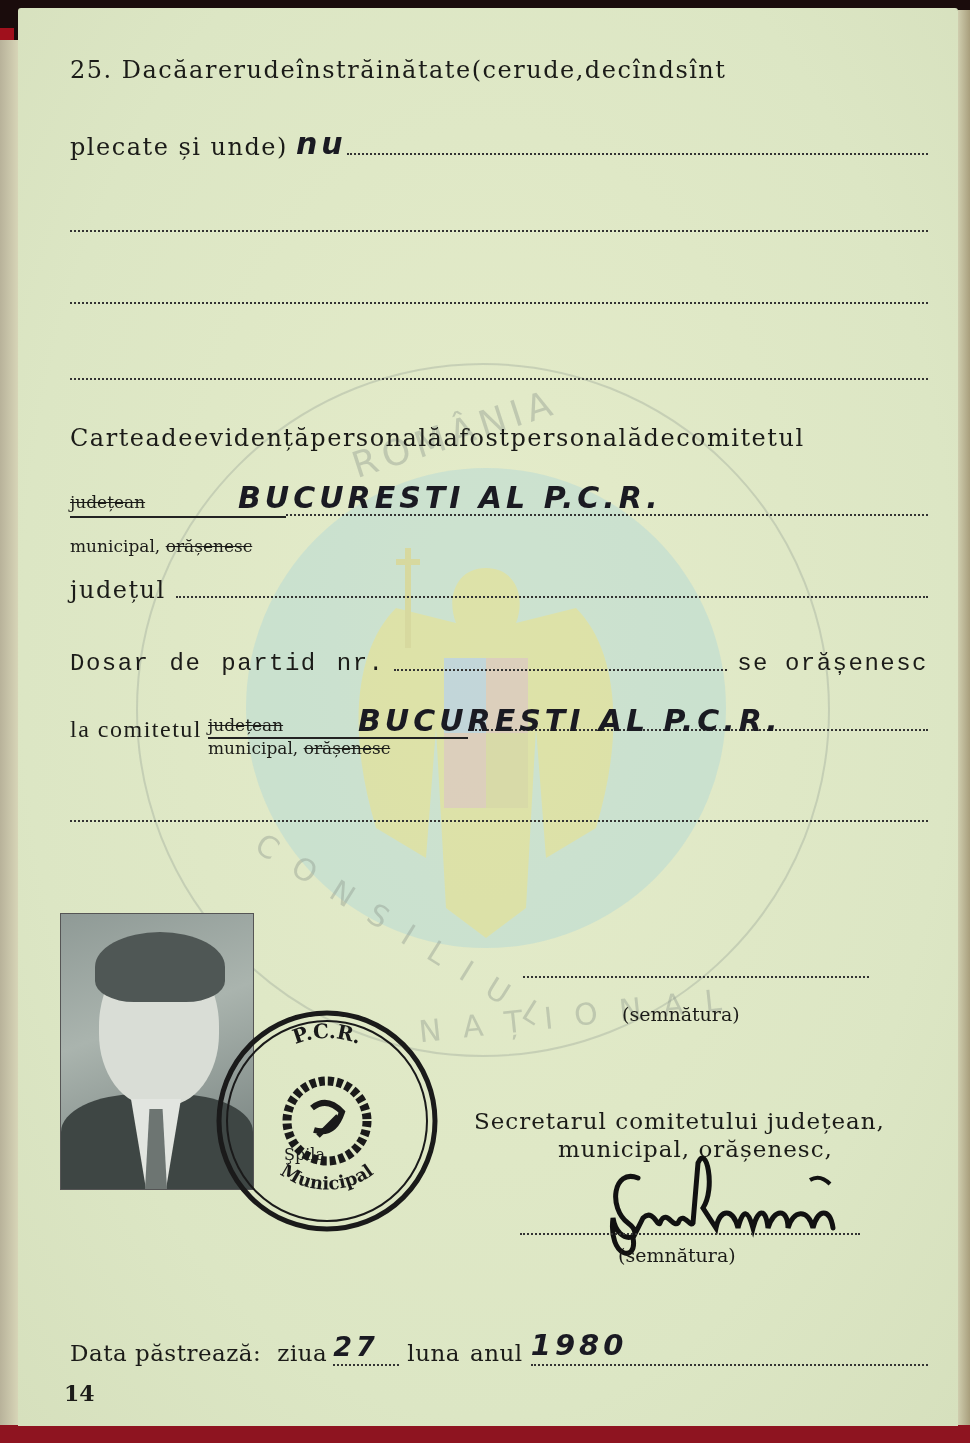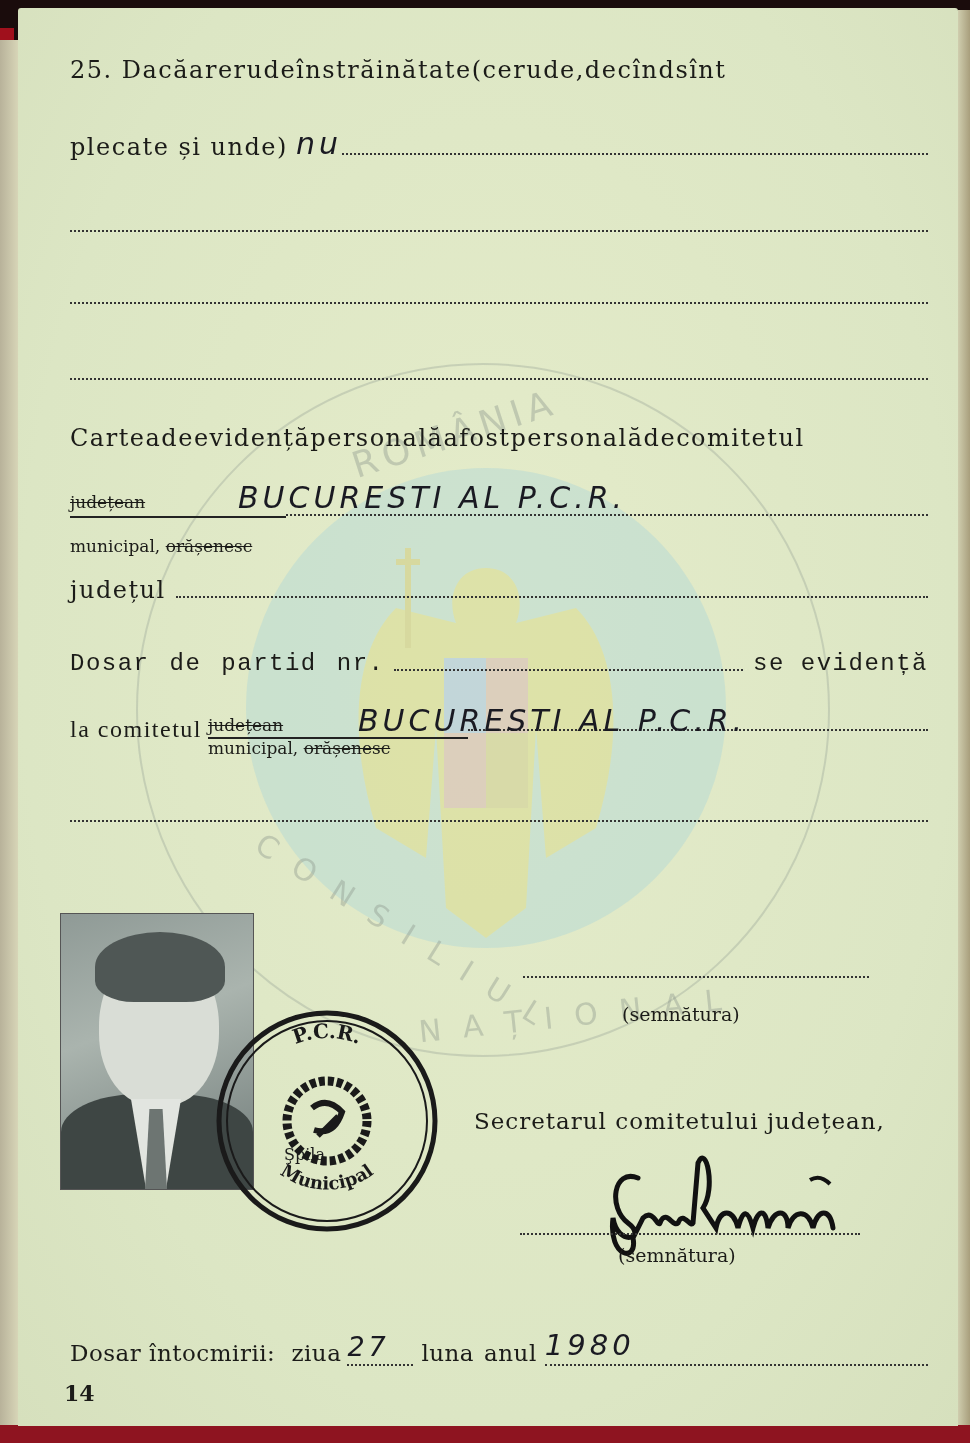--- a/index.html
+++ b/index.html
@@ -22,21 +22,21 @@
   
   .wm-ring { position:absolute; left:118px; top:355px; width:690px; height:690px; border-radius:50%; border:2px solid rgba(150,160,150,0.35); }
   .wm-disc { position:absolute; left:228px; top:460px; width:480px; height:480px; border-radius:50%; background:rgba(175,215,215,0.45); }
   .wm-eagle { position:absolute; left:318px; top:520px; width:300px; height:420px; }
   .wm-text { position:absolute; color:rgba(140,150,140,0.4); font-family:"DejaVu Sans", sans-serif; font-size:36px; letter-spacing:6px; }
 
   .line { position:absolute; left:52px; right:30px; font-size:24px; letter-spacing:1.5px; white-space:nowrap; }
   .dots { flex:1; border-bottom:2px dotted #333; margin:0 0 6px 0; height:0; }
   .row { display:flex; align-items:flex-end; }
   .justified { display:flex; }
-  .hand { font-family:"DejaVu Sans", sans-serif; font-style:italic; font-weight:400; font-size:30px; letter-spacing:4px; color:#1a1a22; }
+  .hand { font-family:"DejaVu Sans", sans-serif; font-style:italic; font-weight:700; font-size:30px; letter-spacing:4px; color:#1a1a22; }
   .strike { text-decoration:line-through; }
   .small { font-size:17px; letter-spacing:0; }
   .frac { display:inline-flex; flex-direction:column; line-height:1.1; }
   .frac .top { border-bottom:2px solid #222; padding-bottom:2px; }
 
   .photo {
     position:absolute; left:42px; top:905px; width:192px; height:275px;
     background:linear-gradient(160deg,#8f9a96 0%,#aab4ae 40%,#6f7a78 100%);
     border:1px solid #555;
   }
@@ -133,21 +133,21 @@
 
   <div class="line row" style="top:642px;font-family:Liberation Mono, monospace;">
     <span style="display:flex;gap:20px;">
       <span>Dosar</span>
       <span>de</span>
       <span>partid</span>
       <span>nr.</span>
     </span>
     <span class="hand"></span>
     <span class="dots" style="margin:0 10px 6px 10px;"></span>
-    <span>se evidență</span>
+    <span>se orășenesc</span>
   </div>
 
   <div class="line row" style="top:708px;">
     <span style="margin-bottom:14px;font-family:Liberation Serif, serif;">la comitetul</span>
     <span class="frac small" style="margin-left:6px;">
       <span class="top" style="width:260px;position:relative;">
         <span class="strike">județean</span>
         <span class="hand" style="position:absolute;left:150px;top:-12px;">BUCURESTI AL P.C.R.</span>
       </span>
       <span>
@@ -185,29 +185,30 @@
     <text font-family="DejaVu Serif, serif" font-weight="bold" font-size="18" fill="#1a1a1a">
       <textPath href="#arcBot" startOffset="50%" text-anchor="middle">Municipal</textPath>
     </text>
     <circle cx="113" cy="113" r="40" fill="none" stroke="#1a1a1a" stroke-width="9" stroke-dasharray="6 3"></circle>
     <path d="M98 100 Q113 88 128 104 Q120 128 100 122" fill="none" stroke="#1a1a1a" stroke-width="6"></path>
     <line x1="104" y1="128" x2="124" y2="108" stroke="#1a1a1a" stroke-width="5"></line>
     <text x="70" y="152" font-family="DejaVu Serif, serif" font-size="16" fill="#1a1a1a">Şpila</text>
   </svg>
 
   <div style="position:absolute;left:456px;top:1100px;font-size:23px;letter-spacing:1px;">Secretarul comitetului județean,</div>
+  <div style="position:absolute;left:540px;top:1128px;font-size:23px;letter-spacing:1px;">municipal, orășenesc,</div>
   <svg class="sig" style="left:580px;top:1140px;" width="260" height="120" viewBox="0 0 260 120">
     <path d="M40 30 C15 20 10 60 30 75 C50 90 20 100 15 70 C10 110 40 115 35 90 L45 70 C55 60 60 80 62 75 C68 60 75 80 80 75 C85 62 92 80 95 75 L100 15 C108 -5 118 40 105 60 L118 80 C122 60 135 60 140 80 C145 60 150 62 155 80 C160 60 168 60 170 80 C176 60 190 60 190 80 C195 62 210 60 215 80 C220 60 232 60 235 80" fill="none" stroke="#111" stroke-width="5" stroke-linecap="round"></path>
     <path d="M212 32 Q222 26 232 36" fill="none" stroke="#111" stroke-width="4"></path>
   </svg>
   <div style="position:absolute;left:502px;top:1225px;width:340px;border-bottom:2px dotted #333;"></div>
   <div style="position:absolute;left:600px;top:1236px;font-size:19px;">(semnătura)</div>
 
   <div class="line row" style="top:1320px;font-size:23px;letter-spacing:0.5px;">
-    <span>Dosar întocmirii:</span>
+    <span>Data păstrează:</span>
     <span style="margin-left:16px;">ziua</span>
     <span style="display:inline-flex;width:66px;margin-left:6px;border-bottom:2px dotted #333;padding-bottom:2px;">
       <span class="hand" style="font-size:27px;">27</span>
     </span>
     <span style="margin-left:8px;">luna</span>
     <span style="margin-left:10px;">anul</span>
     <span style="display:inline-flex;flex:1;margin-left:8px;border-bottom:2px dotted #333;padding-bottom:2px;">
       <span class="hand" style="font-size:29px;">1980</span>
     </span>
   </div>

